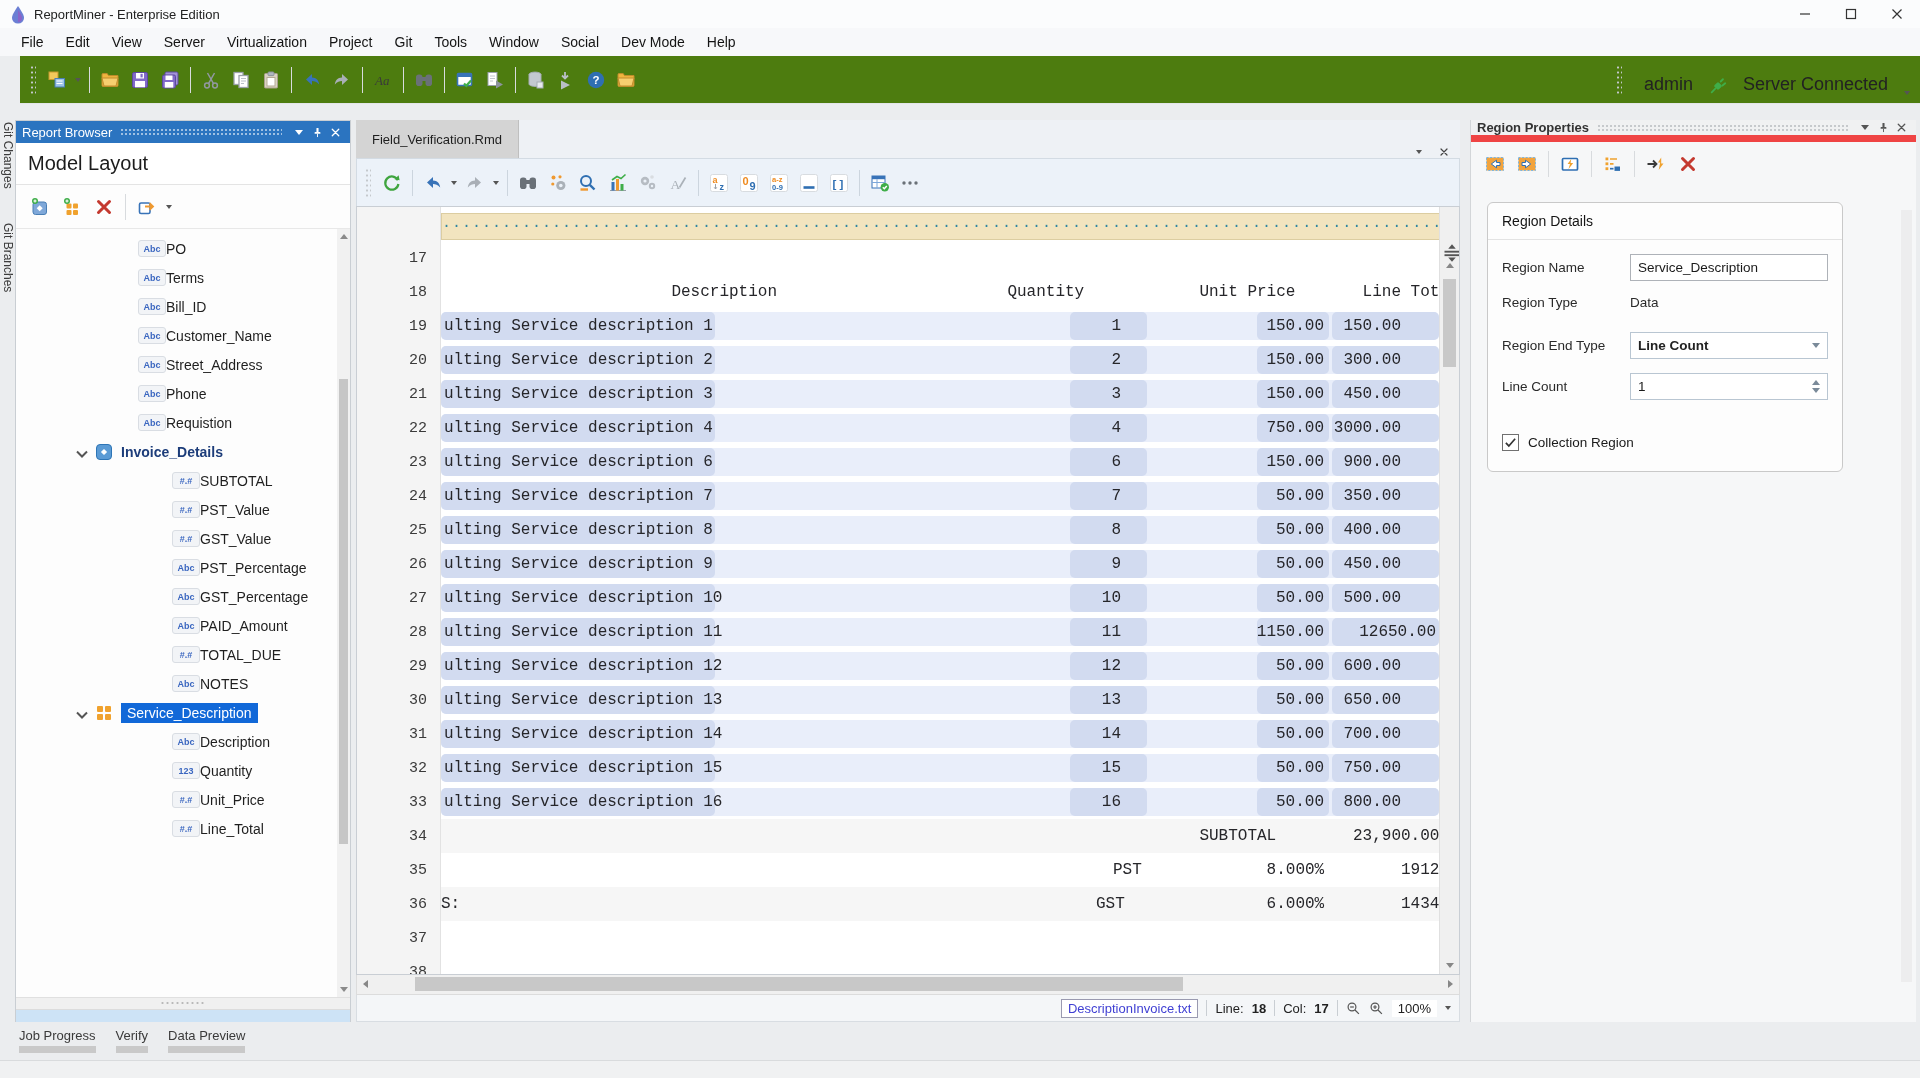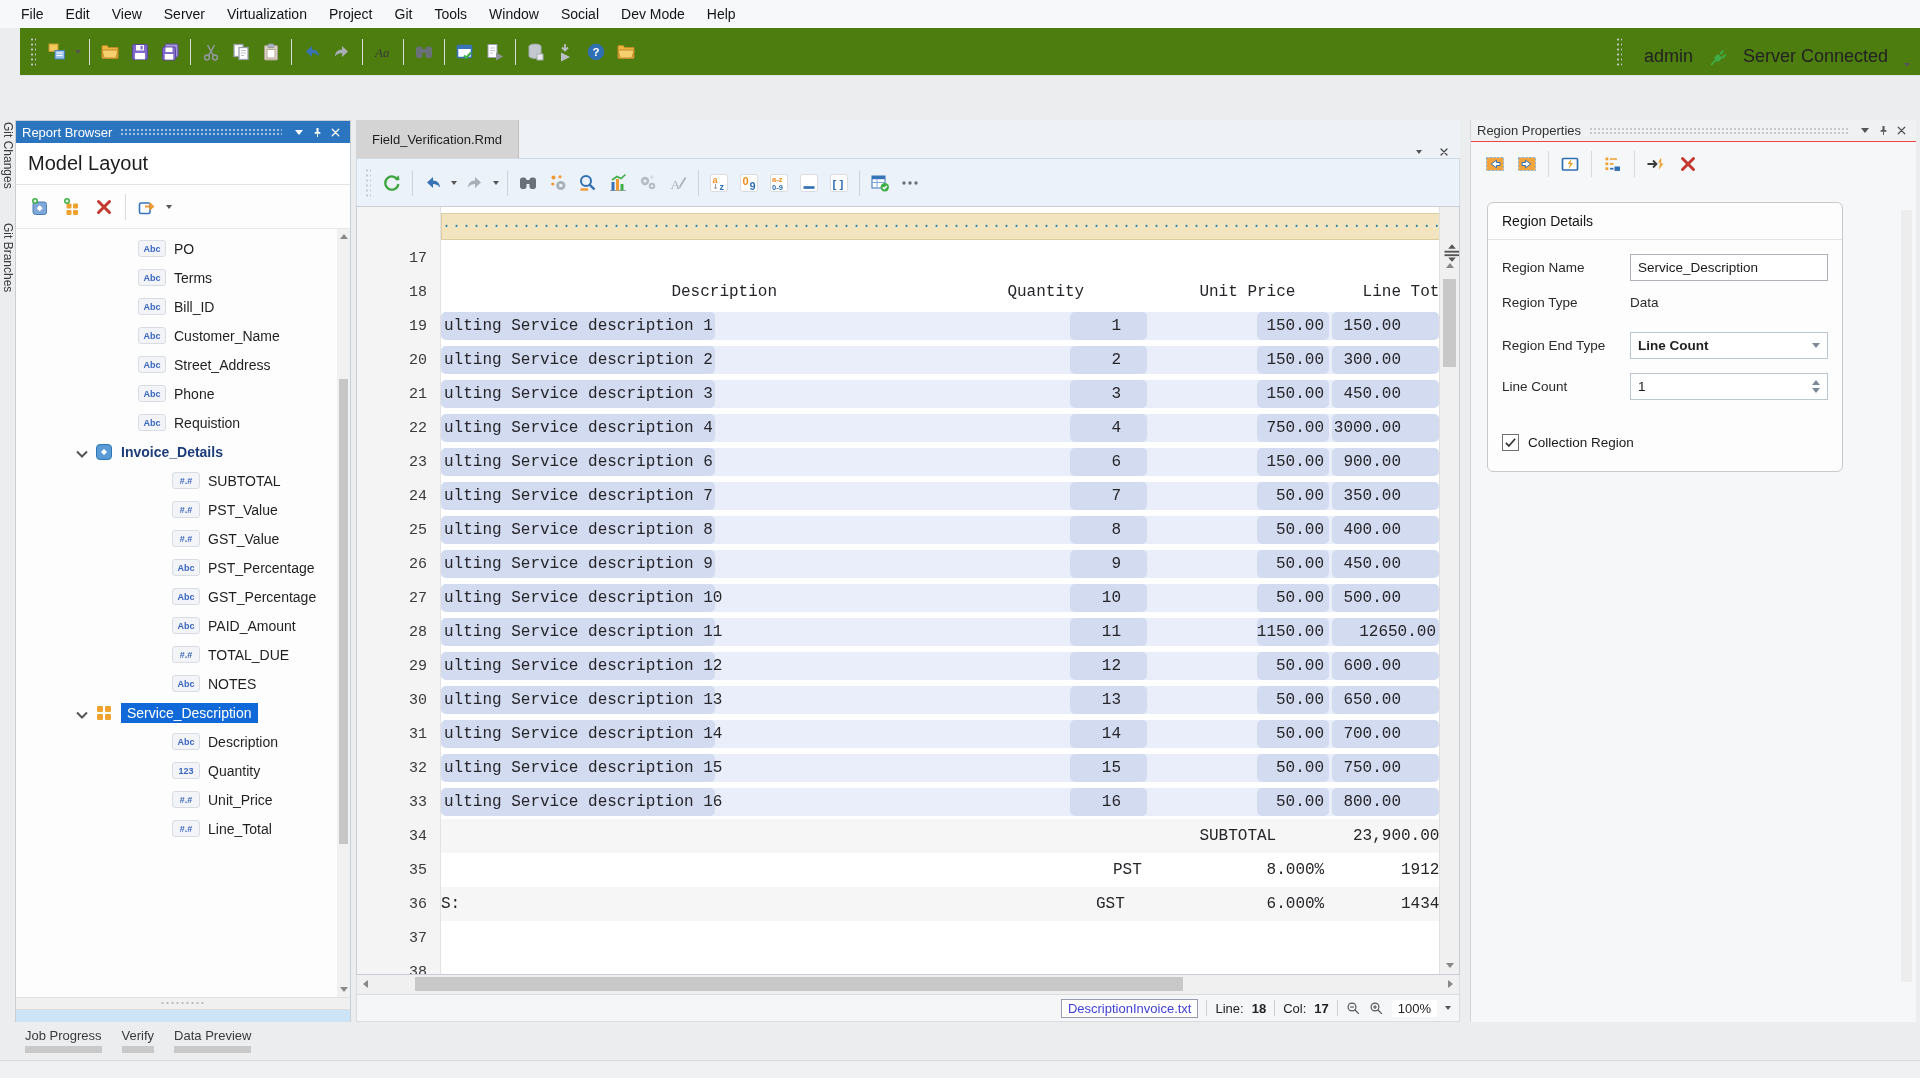--- a/index.html
+++ b/index.html
@@ -35,55 +35,55 @@
   .main { position:absolute; top:104px; left:0; right:0; height:918px; }
   .edge-strip { position:absolute; left:0; top:10px; width:15px; bottom:0; }
   .edge-tab { writing-mode:vertical-rl; font-size:12px; color:#3c3c3c; padding:8px 1px; margin-bottom:14px; }
   .left-col  { position:absolute; left:15px;  top:16px; width:336px;  height:1038px; background:#f5f6f7; border:1px solid #c9ced3; display:flex; flex-direction:column; }
   .center-col{ position:absolute; left:356px; top:16px; width:1104px; height:902px; display:flex; flex-direction:column; }
   .right-col { position:absolute; left:1470px;top:16px; width:446px;  height:902px; background:#f6f7f8; border-left:1px solid #d3d6d9; display:flex; flex-direction:column; }
 
   
   .panel-header { height:22px; display:flex; align-items:center; padding:0 6px; font-size:13px; }
   .panel-header.blue { background:#2b74c0; color:#fff; }
-  .panel-header.gray { background:#f0f1f2; color:#333; border-bottom:1px solid #ef4444; }
+  .panel-header.gray { background:#f0f1f2; color:#333; border-bottom:7px solid #ef4444;font-weight:bold; }
   .ph-dots { flex:1; height:8px; margin:0 8px;
     background-image:radial-gradient(circle,rgba(255,255,255,.55) 1px,transparent 1.2px); background-size:4px 4px; }
   .panel-header.gray .ph-dots { background-image:radial-gradient(circle,#c6c9cc 1px,transparent 1.2px); }
   .ph-btn { width:18px; height:18px; display:flex; align-items:center; justify-content:center; }
   .panel-header.blue .ph-btn { color:#fff; } .panel-header.gray .ph-btn { color:#555; }
   .ph-btn svg { width:13px; height:13px; }
   .panel-header.blue .tri { border-top-color:#fff; }
 
   
   .rb-heading { height:42px; background:#fff; display:flex; align-items:center; padding-left:12px; font-size:20px; color:#1c1c1c; border-bottom:1px solid #e4e4e4; }
   .rb-toolbar { height:44px; background:#fdfdfd; display:flex; align-items:center; padding-left:8px; border-bottom:1px solid #e8e8e8; }
   .rb-toolbar .tb-btn { width:32px; height:32px; }
   .tree { flex:1; position:relative; background:#fdfdfd; overflow:hidden; padding-top:5px; }
   .tree-row { height:29px; display:flex; align-items:center; font-size:14px; color:#1f1f1f; }
   .tree-row .chev { width:16px; height:16px; margin-right:6px; }
   .badge { width:28px; height:17px; border:1px solid #d9dde3; background:#f2f4f7; border-radius:3px;
-    font-size:9px; font-weight:bold; color:#3a66c0; display:flex; align-items:center; justify-content:center; margin-right:8px; flex:none;}
+    font-size:9px; font-weight:bold; color:#3a66c0; display:flex; align-items:center; justify-content:center; flex:none;}
   .node-icon { width:19px; height:19px; margin-right:8px; flex:none; }
   .lvl1 { padding-left:122px; } .lvl2 { padding-left:156px; } .lvlnode { padding-left:56px; }
   .tree-label.bold { font-weight:bold; color:#1d3d7a; }
   .tree-label.selected { background:#1168d8; color:#fff; padding:2px 6px; }
   .tree-scroll { position:absolute; right:0; top:0; bottom:0; width:13px; background:#f1f1f1; }
   .tree-thumb { position:absolute; left:2px; right:2px; top:150px; height:465px; background:#c6c6c6; }
   .arr { position:absolute; left:3px; width:0; height:0; border-left:4px solid transparent; border-right:4px solid transparent; }
   .arr.up { top:5px; border-bottom:5px solid #8a8a8a; } .arr.dn { bottom:5px; border-top:5px solid #8a8a8a; }
   .splitter-dots { height:12px; background:#f0f0f0; border-top:1px solid #e0e0e0; display:flex; align-items:center; justify-content:center; }
   .splitter-dots i { width:46px; height:5px; background-image:radial-gradient(circle,#b9b9b9 1px,transparent 1.2px); background-size:5px 4px; }
   .nav-btn { height:48px; display:flex; align-items:center; padding-left:56px; font-size:14px; font-weight:bold; color:#171717; background:#f4f4f4; border-top:1px solid #dcdcdc; }
   .nav-btn.active { background:#cde3f6; }
   .rb-empty { flex:0 0 52px; background:#f7f7f7; border-top:1px solid #dcdcdc; }
 
   
   .bottom-zone { position:absolute; left:0; right:0; top:1022px; height:56px; background:#ebedef; }
-  .bl-tabs { display:flex; gap:20px; padding:6px 0 0 25px; height:38px; }
+  .bl-tabs { display:flex; gap:20px; padding:6px 0 0 19px; height:38px; }
   .bl-tab { font-size:13px; color:#3a3a3a; }
   .bl-tab .bar { height:7px; background:#c9c9c9; margin-top:3px; }
   .bottom-strip { height:18px; background:#f0f1f2; border-top:1px solid #d9dbdd; }
 
   
   .tab-bar { height:38px; background:#eef1f5; display:flex; align-items:flex-end; }
   .doc-tab { height:38px; background:#d4d4d4; color:#1e1e1e; font-size:13px; display:flex; align-items:center; padding:0 16px; border-right:1px solid #bfbfbf; }
   .tab-bar-right { margin-left:auto; display:flex; align-items:center; gap:16px; padding-right:10px; color:#444; }
   .tab-bar-right svg { width:12px; height:12px; }
   .doc-toolbar { height:48px; background:#ecf2f9; border:1px solid #d3dbe3; border-bottom:0; display:flex; align-items:center; padding:0 8px; }
@@ -147,20 +147,46 @@
   .rp-scroll { position:absolute; right:4px; top:90px; bottom:40px; width:11px; background:#ededee; }
   .right-tabs { margin-top:auto; display:flex; gap:6px; padding:0 0 8px 14px; }
   .right-tab { padding:9px 18px; font-size:13.5px; color:#2a2a2a; }
   .right-tab.active { background:#bdbdbd; }
 </style>
 </head>
 <body>
 
 <div class="window">
 
+  <div class="titlebar">
+    <span class="logo icon" id="app-logo">
+        <svg viewBox="0 0 20 20">
+          <path d="M10 1C6 7 4 10 4 13a6 5.5 0 0 0 12 0c0-3-2-6-6-12z" fill="#6b7fd4"></path>
+          <path d="M10 5c2.5 3.5 4 6 4 8a4 4 0 0 1-4 4z" fill="#8a63c9"></path>
+        </svg>
+      </span>
+    <span class="title">ReportMiner - Enterprise Edition</span>
+    <div class="win-btns">
+      <span class="win-btn" id="btn-min">
+          <svg viewBox="0 0 12 12">
+            <path d="M1 6h10" stroke="#333" stroke-width="1.2"></path>
+          </svg>
+        </span>
+      <span class="win-btn" id="btn-max">
+          <svg viewBox="0 0 12 12">
+            <rect x="1.5" y="1.5" width="9" height="9" fill="none" stroke="#333" stroke-width="1.2"></rect>
+          </svg>
+        </span>
+      <span class="win-btn" id="btn-close">
+          <svg viewBox="0 0 12 12">
+            <path d="M1.5 1.5l9 9M10.5 1.5l-9 9" stroke="#333" stroke-width="1.2"></path>
+          </svg>
+        </span>
+    </div>
+  </div>
 
   <div class="menubar" id="menu-items">
       <span class="menu-item">File</span>
       <span class="menu-item">Edit</span>
       <span class="menu-item">View</span>
       <span class="menu-item">Server</span>
       <span class="menu-item">Virtualization</span>
       <span class="menu-item">Project</span>
       <span class="menu-item">Git</span>
       <span class="menu-item">Tools</span>

